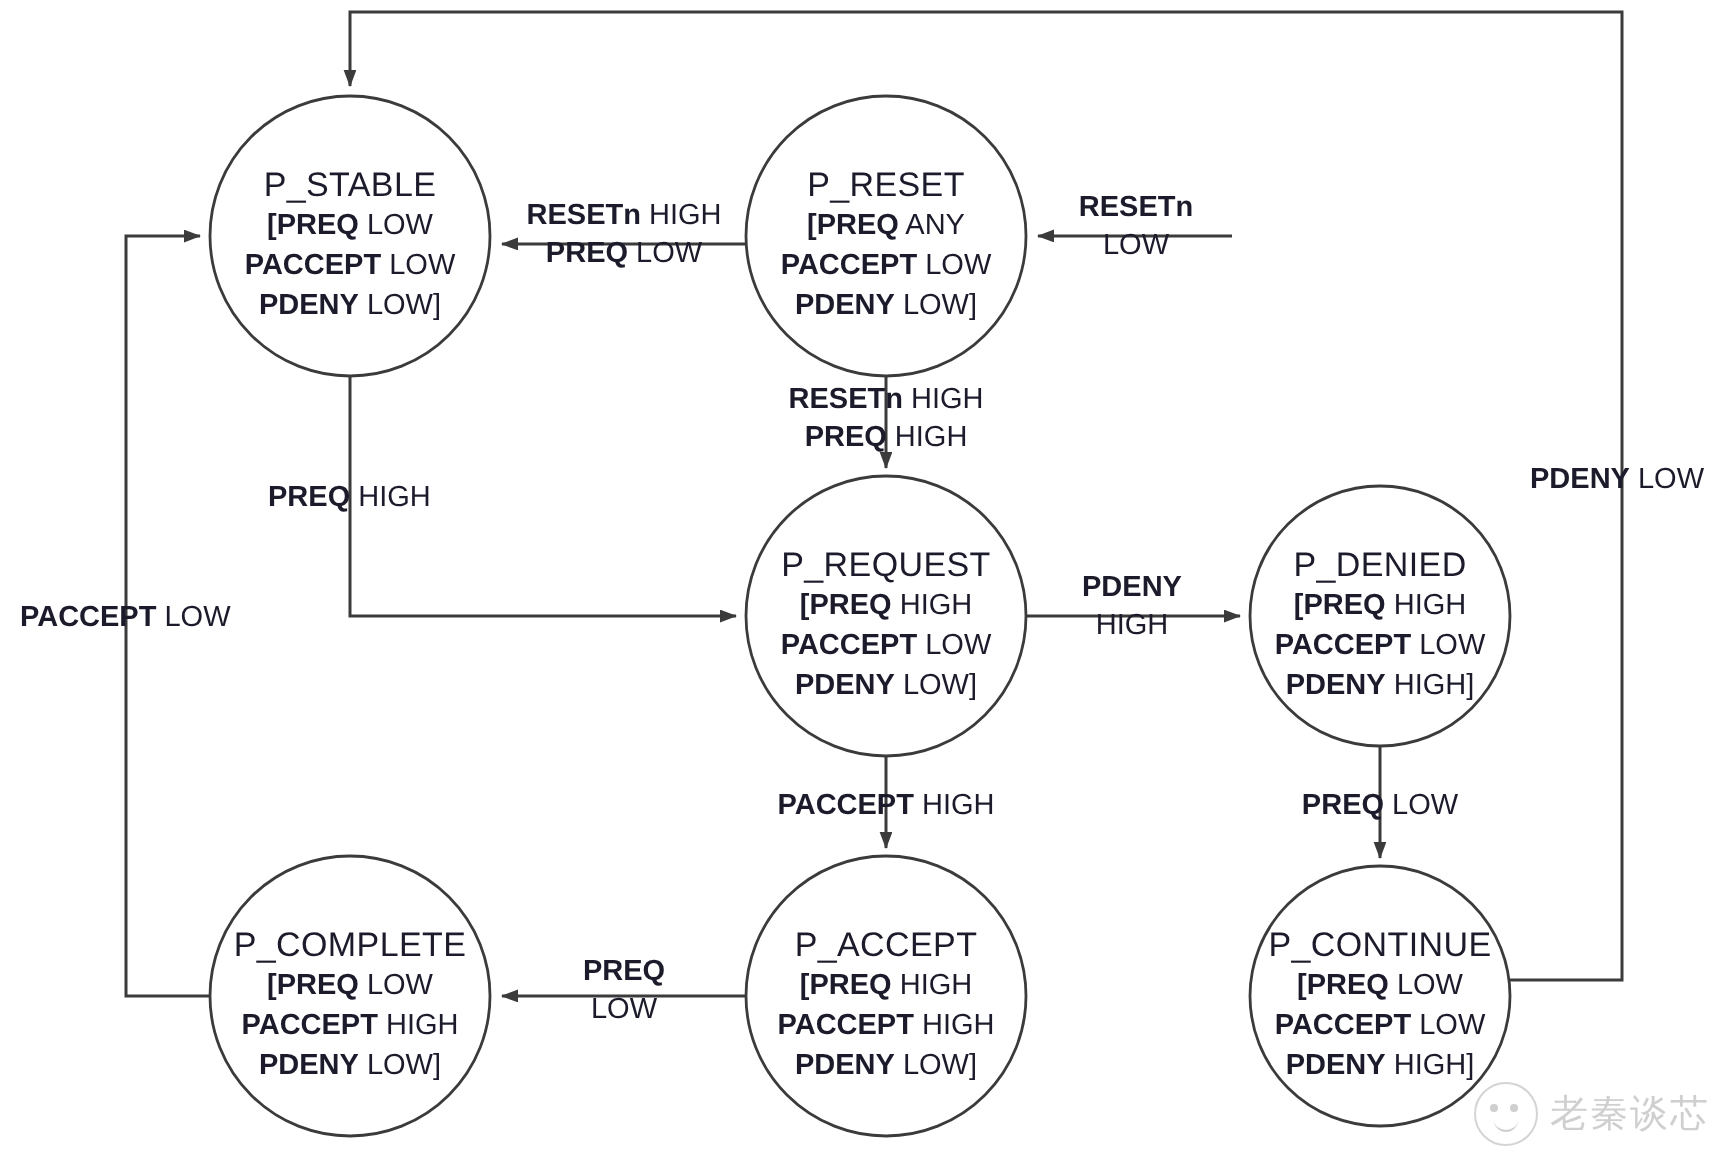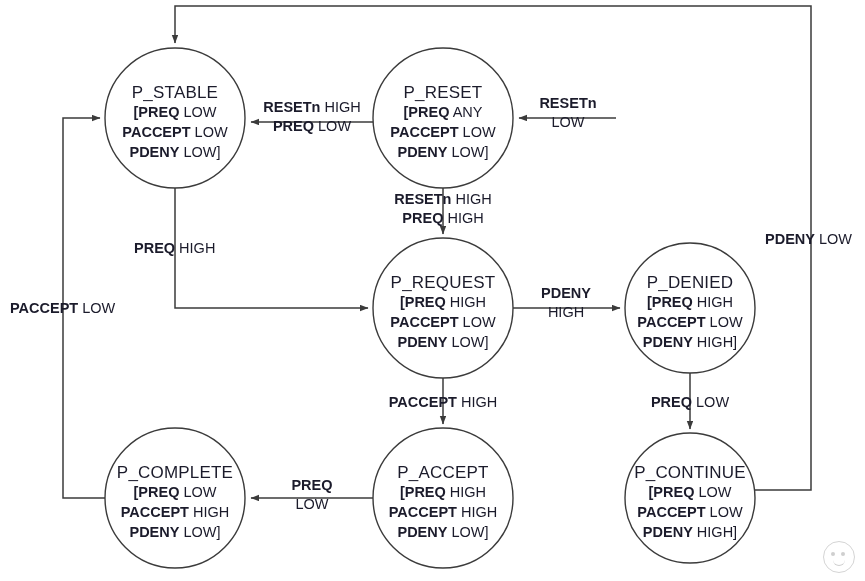--- a/index.html
+++ b/index.html
@@ -217,15 +217,16 @@
           <text x="10" y="313" class="edge-label start"><tspan class="sig-name">PACCEPT</tspan><tspan class="sig-val"> LOW</tspan></text>
         </g>
         <g>
           <text x="765" y="244" class="edge-label start"><tspan class="sig-name">PDENY</tspan><tspan class="sig-val"> LOW</tspan></text>
         </g>
       </g>
   </svg>
 
   <div class="watermark">
     <div class="watermark-logo"></div>
+    <div class="watermark-text">老秦谈芯</div>
   </div>
 
 </div>
 
 </body></html>

